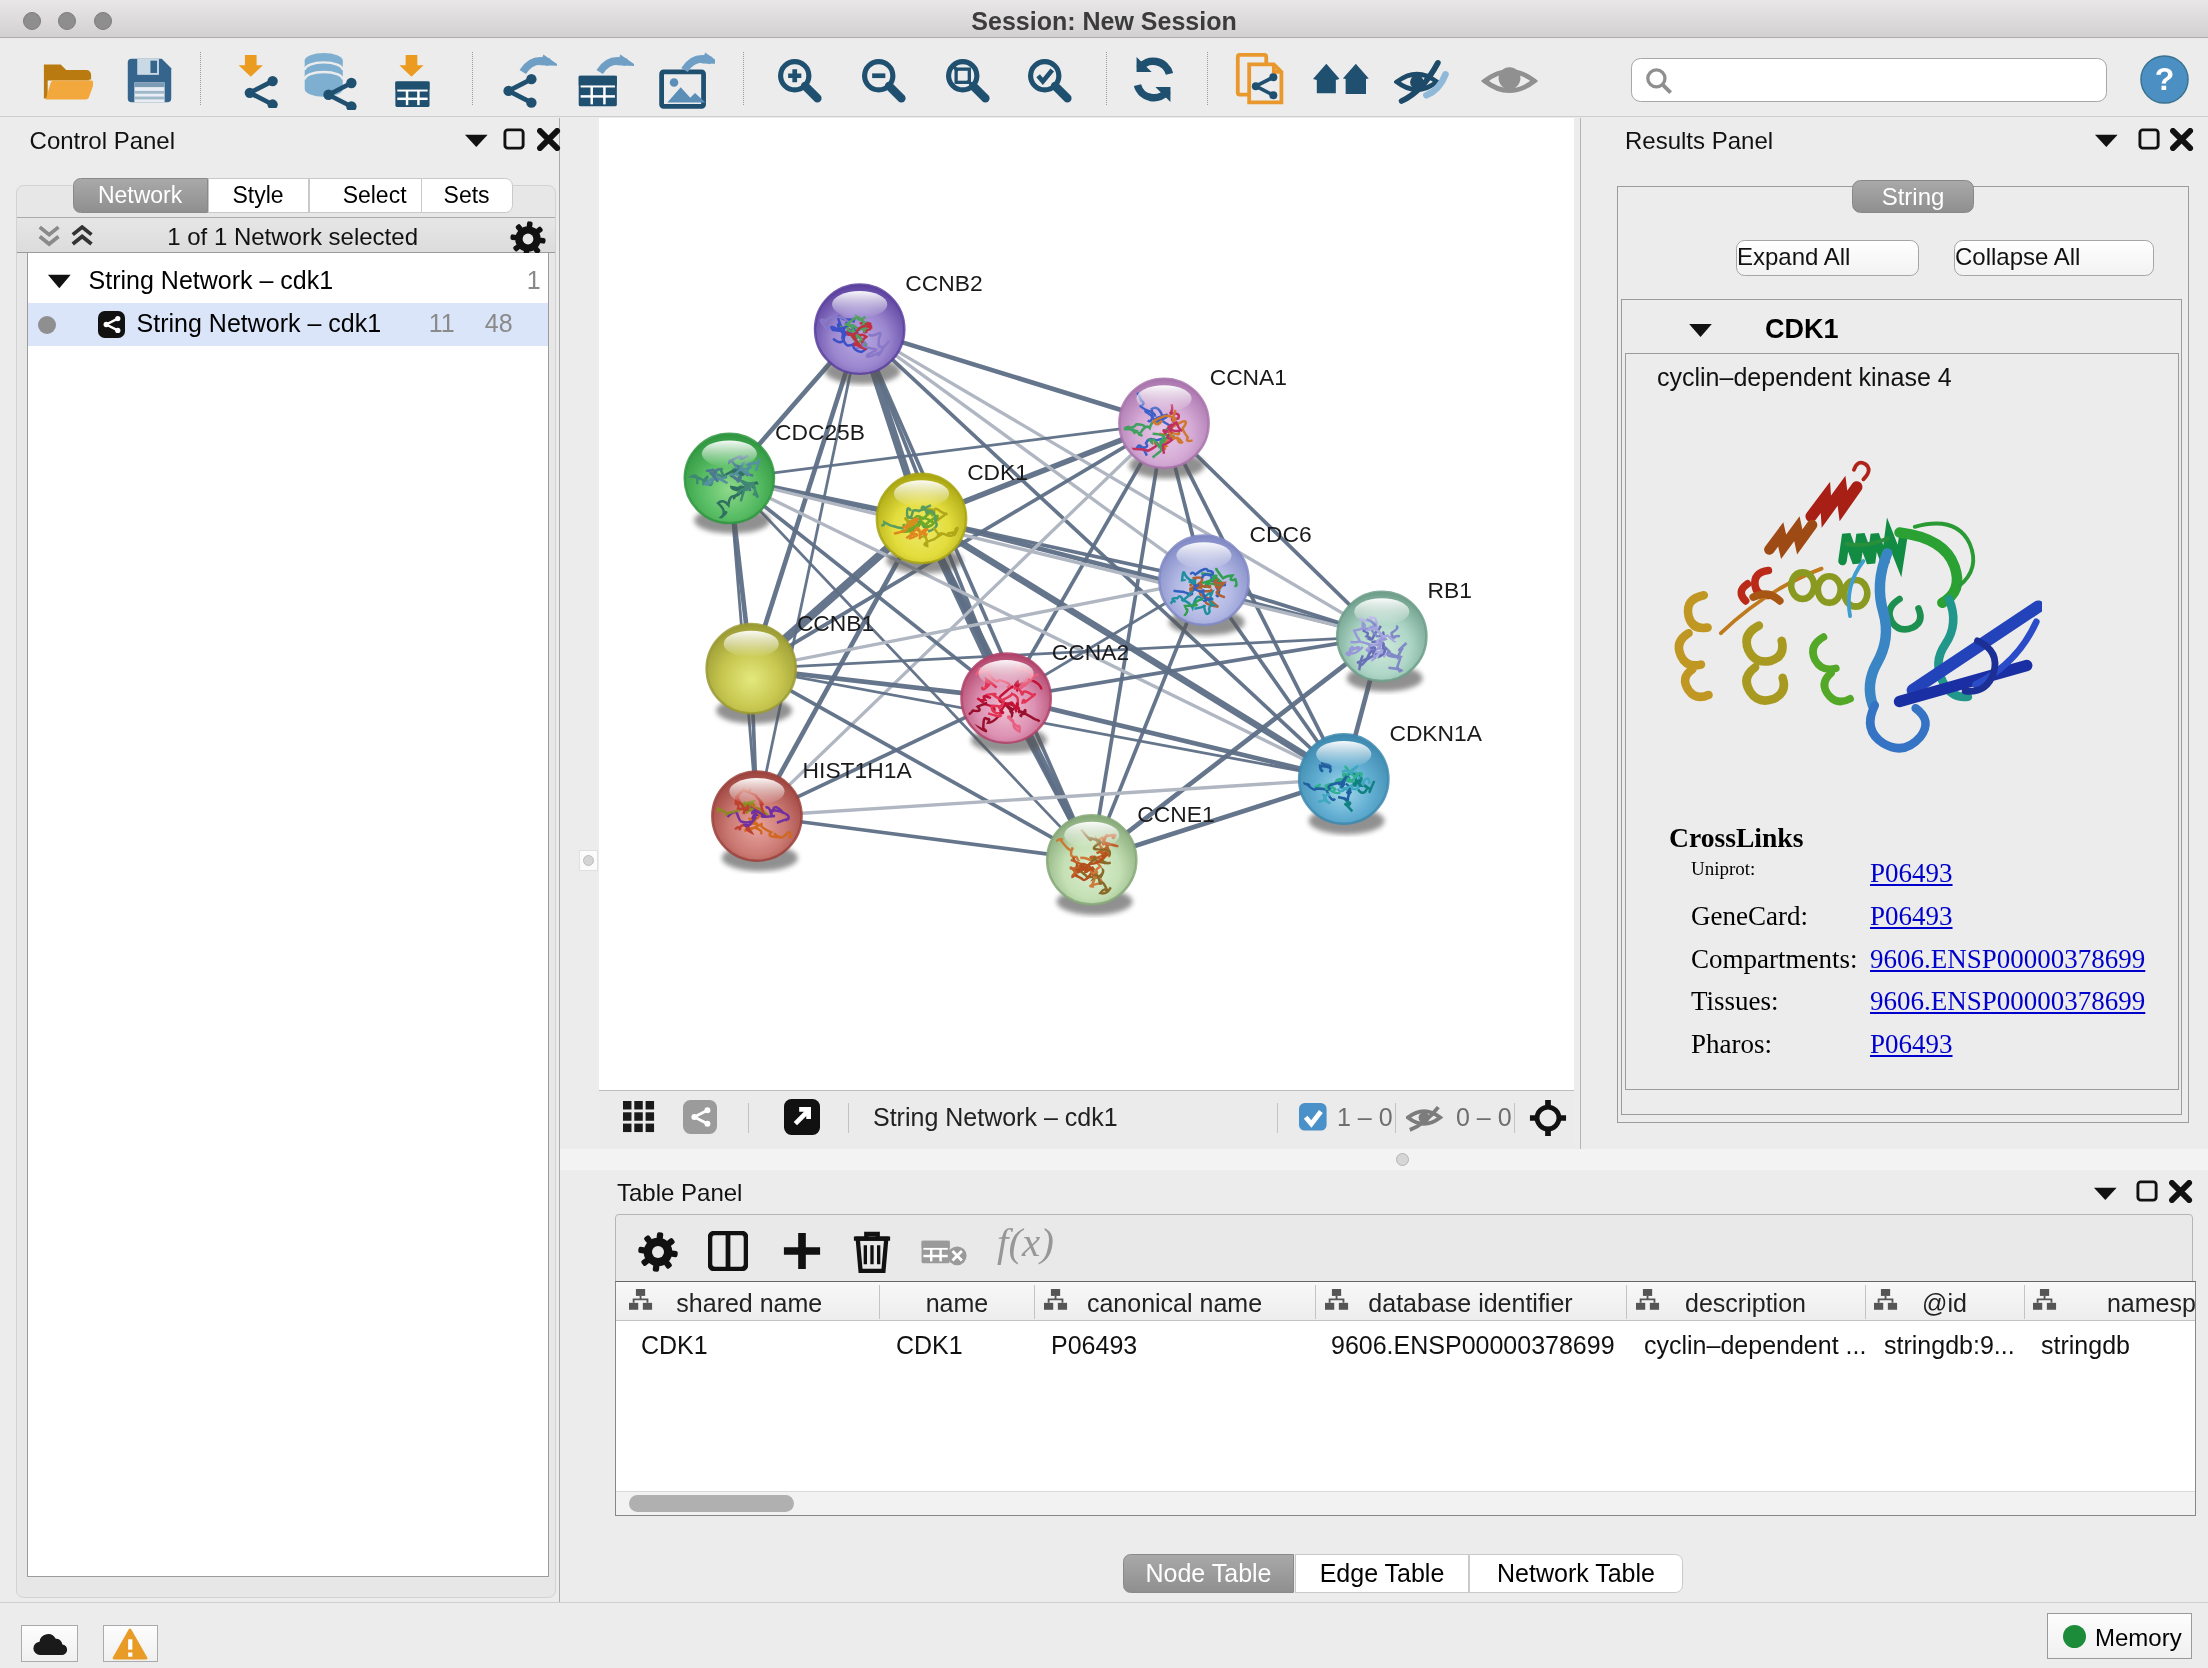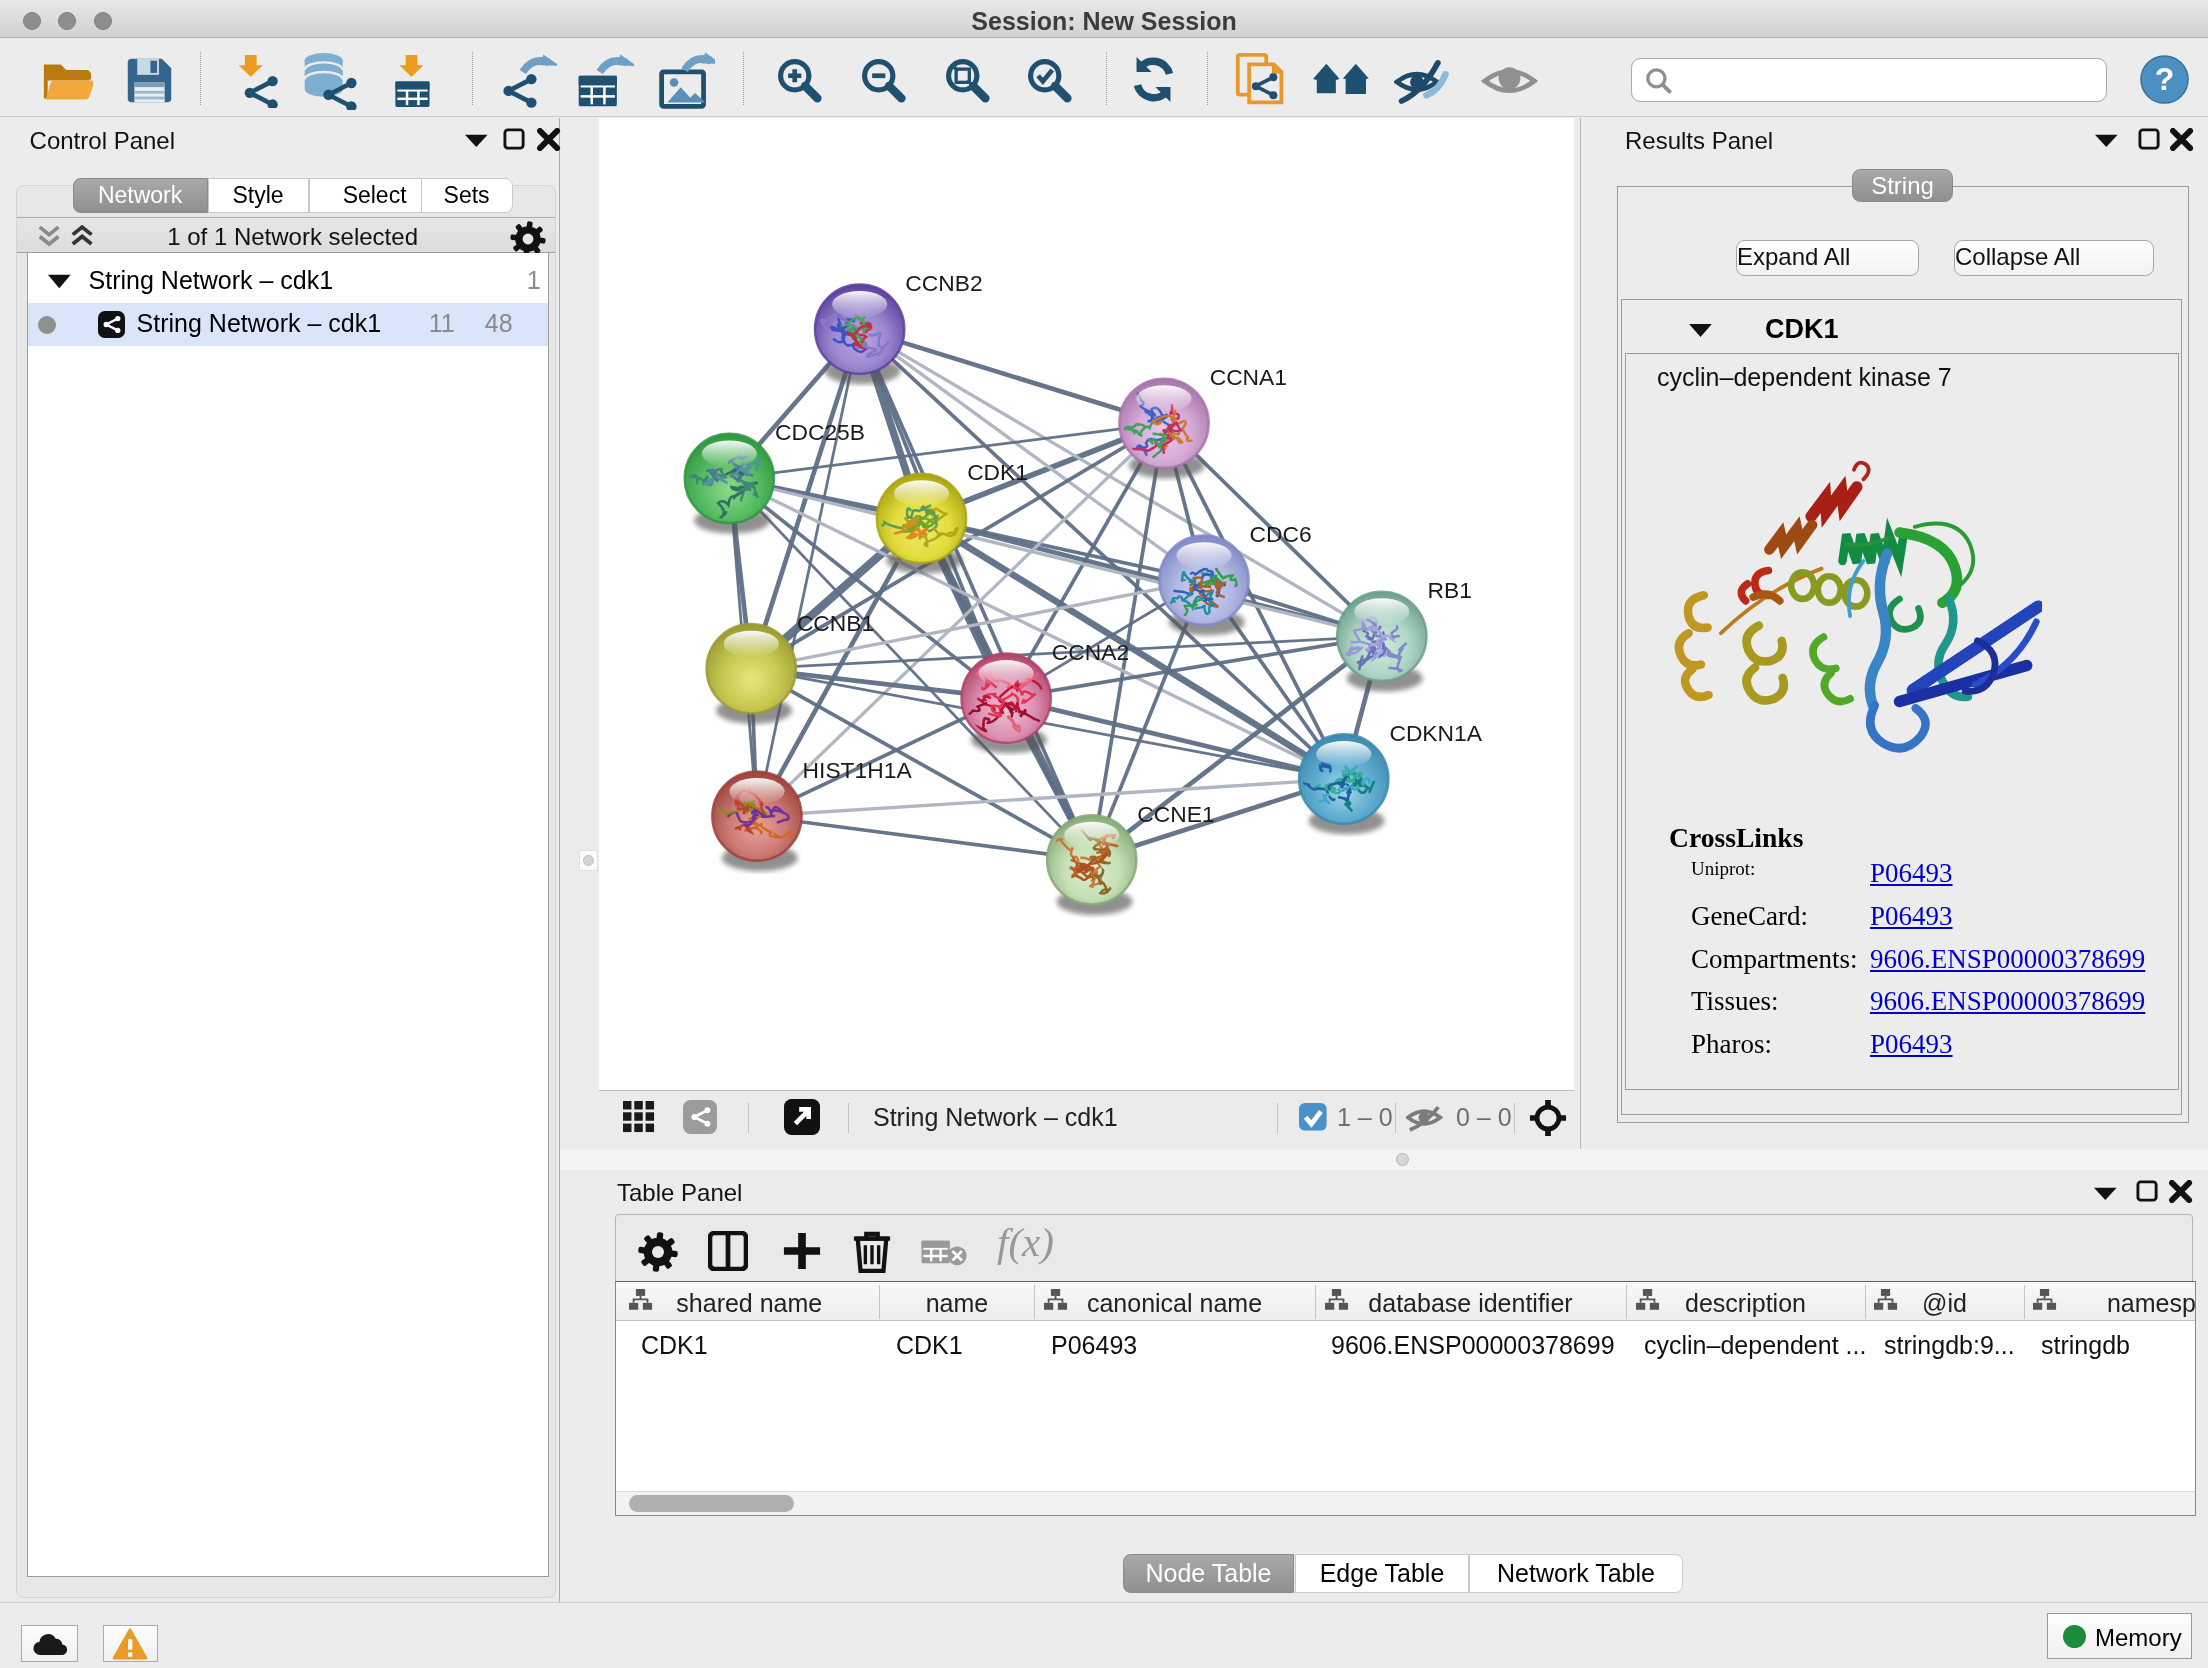--- a/index.html
+++ b/index.html
@@ -743,30 +743,30 @@
 <svg class="abs" style="left:512px;top:14.3px" width="28.5" height="17" viewBox="0 0 30 18">
       <path d="M2,3 h24 l-12,13 z" fill="#111"></path>
     </svg>
 <svg class="abs" style="left:557px;top:9.5px" width="23" height="23" viewBox="0 0 24 24">
       <rect x="2" y="2" width="19" height="19" rx="3" fill="none" stroke="#111" stroke-width="3"></rect>
     </svg>
 <svg class="abs" style="left:589px;top:9.5px" width="25" height="23" viewBox="0 0 26 24">
       <path d="M3,3 L21,21 M21,3 L3,21" stroke="#111" stroke-width="6" stroke-linecap="round"></path>
     </svg>
 <div class="rpbox" style="left:36px;top:68px;width:572px;height:937px"></div>
-<div class="chip" style="left:271px;top:51px;width:101px;height:33px;line-height:32px">String</div>
+<div class="chip" style="left:271px;top:62px;width:122px;height:33px;line-height:32px">String</div>
 <div class="btn" style="left:114px;top:122px;width:183px;height:36px;line-height:32px">Expand All</div>
 <div class="btn" style="left:332px;top:122px;width:200px;height:36px;line-height:32px">Collapse All</div>
 <div class="rpbox" style="left:40px;top:181px;width:561px;height:816px"></div>
 <svg class="abs" style="left:107px;top:204px" width="25" height="17" viewBox="0 0 26 18">
       <path d="M1,2 h24 l-12,14 z" fill="#111"></path>
     </svg>
 <div class="abs" style="left:184px;top:196px;font-size:27px;font-weight:bold;color:#000">CDK1</div>
 <div class="rpbox" style="left:44px;top:235px;width:554px;height:737px"></div>
-<div class="abs" style="left:76px;top:245px;font-size:25px;color:#111">cyclin–dependent kinase 7</div>
+<div class="abs" style="left:76px;top:245px;font-size:25px;color:#111">cyclin–dependent kinase 4</div>
 <svg class="abs" style="left:81px;top:329px" width="380" height="323" viewBox="0 0 400 340">
       <path d="M212,34 q10,-10 2,-16 q-8,-5 -12,6" stroke="#b02318" stroke-width="4" fill="none" stroke-linecap="round"></path>
       <path d="M205,42 l-14,20 l-2,-16 l-16,22 l-1,-15 l-15,20" stroke="#a81f15" stroke-width="12" fill="none" stroke-linecap="round"></path>
       <path d="M158,82 l-13,18 l-3,-14 l-14,19 l-3,-13 l-12,16" stroke="#9e4a14" stroke-width="11" fill="none" stroke-linecap="round"></path>
       <path d="M112,130 q-16,2 -14,16 q2,12 16,10 M90,144 q-12,8 -2,18" stroke="#bb2a18" stroke-width="8" fill="none" stroke-linecap="round"></path>
       <path d="M62,196 Q110,150 168,128" stroke="#c07a1e" stroke-width="4" fill="none" stroke-linecap="round"></path>
       <path d="M96,158 q16,-8 28,4" stroke="#a85614" stroke-width="8" fill="none" stroke-linecap="round"></path>
       <path d="M44,156 q-20,4 -16,22 q4,15 20,12 M28,196 q-15,9 -8,24 q6,13 21,9 M32,234 q-13,9 -4,22 q8,11 21,5" stroke="#bf9722" stroke-width="9" fill="none" stroke-linecap="round"></path>
       <path d="M102,188 q-18,9 -11,26 q7,15 24,11 q15,-5 11,-21 M98,232 q-15,11 -5,26 q9,13 25,7 q14,-7 9,-22" stroke="#a89a20" stroke-width="9" fill="none" stroke-linecap="round"></path>
       <path d="M148,160 a12,14 0 1 1 0.1,0 M176,164 a12,14 0 1 1 0.1,0 M204,168 a12,14 0 1 1 0.1,0" stroke="#8a9a20" stroke-width="7" fill="none" stroke-linecap="round"></path>

